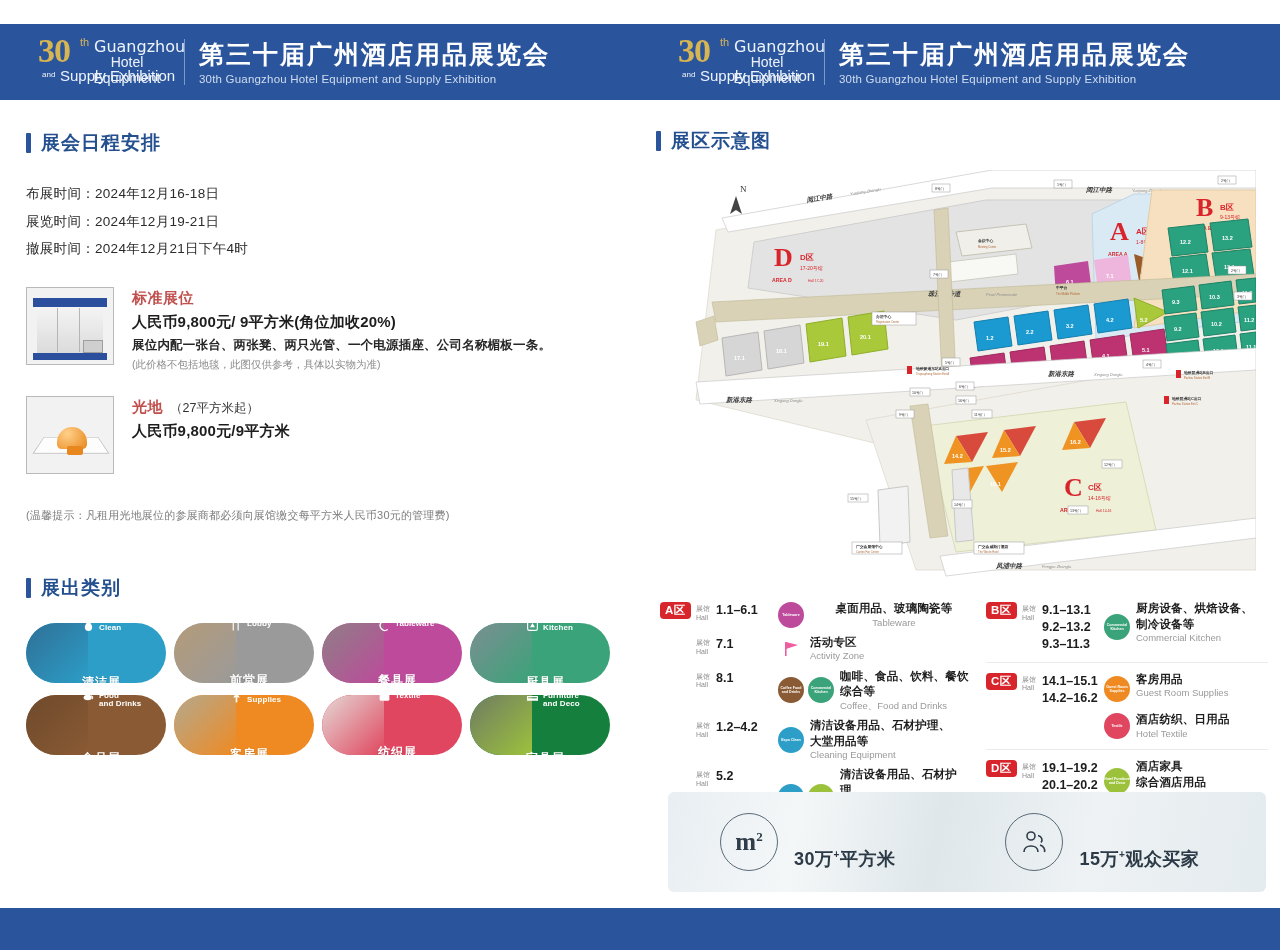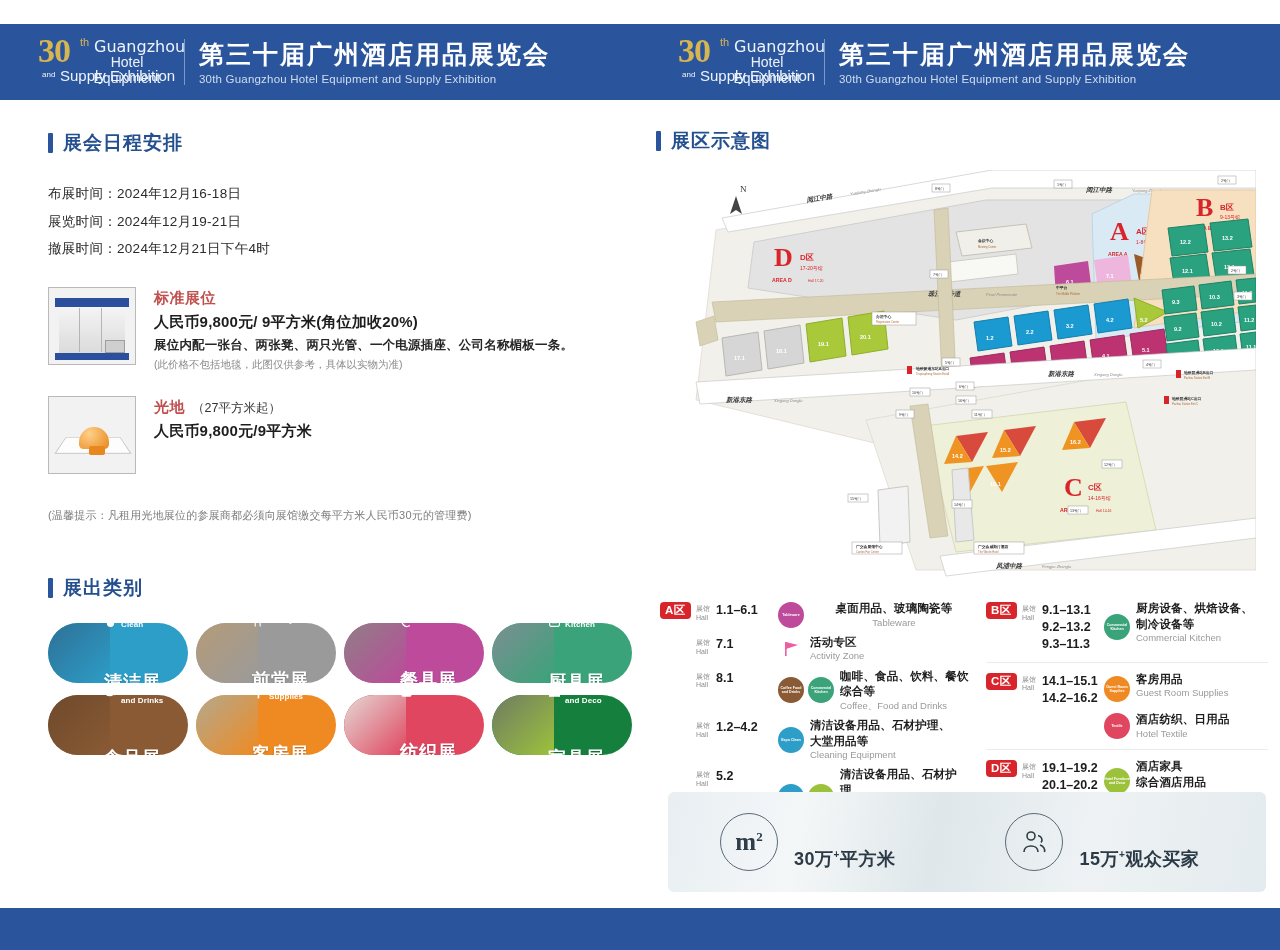--- a/index.html
+++ b/index.html
@@ -32,21 +32,21 @@
   .logo-div { width:1px; height:46px; background:#7d99c8; margin:0 14px 0 6px; flex:0 0 auto; }
   .title-cn { color:#ffffff; font-size:25px; font-weight:700; letter-spacing:2px; line-height:1.25; }
   .title-en { color:#cfdcf0; font-size:11.5px; letter-spacing:.2px; margin-top:3px; }
 
   
   .sec-head { display:flex; align-items:center; }
   .sec-bar { width:5px; height:20px; background:#2a559c; margin-right:10px; border-radius:1px; }
   .sec-title { font-size:19px; font-weight:700; color:#24508f; letter-spacing:1px; }
 
   
-  .left { position:absolute; left:48px; top:130px; width:600px; }
+  .left { position:absolute; left:26px; top:130px; width:600px; }
 
   .schedule { margin-top:24px; }
   .schedule-row { font-size:13.5px; color:#2b2b2b; line-height:2.05; letter-spacing:.3px; }
 
   .fee-head { margin-top:44px; }
 
   .fee-item { display:flex; margin-top:24px; }
   .fee-thumb {
     width:88px; height:78px; flex:0 0 auto; border:1px solid #b9b9b9; background:#f2f2f2;
     position:relative; overflow:hidden;
@@ -82,21 +82,21 @@
     height:60px; border-radius:30px; position:relative; overflow:hidden;
     display:flex; align-items:center;
   }
   .cat-photo { position:absolute; left:0; top:0; width:62px; height:100%; }
   .cat-photo.round { border-radius:30px 0 0 30px; }
   .cat-right { position:absolute; left:56px; right:8px; top:0; bottom:0;
      display:flex; flex-direction:column; justify-content:center;gap:40px; }
   .cat-en { display:flex; align-items:center; gap:4px; margin-bottom:1px; }
   .cat-ico { width:13px; height:13px; flex:0 0 auto; }
   .cat-en-txt { color:#fff; font-size:8px; font-weight:700; line-height:1.08; letter-spacing:.1px; }
-  .cat-cn { color:#fff; font-size:18px; font-weight:700; letter-spacing:1px; text-shadow:0 1px 2px rgba(0,0,0,.22); }
+  .cat-cn { color:#fff; font-size:12px; font-weight:700; letter-spacing:1px; text-shadow:0 1px 2px rgba(0,0,0,.22); }
 
   
   .right { position:absolute; left:656px; top:128px; width:600px; }
   .map-wrap { margin-top:16px; width:600px; height:410px; position:relative; background:#ffffff; }
 
   .map-svg { position:absolute; left:0; top:0; }
 
   
   .legend { position:absolute; left:660px; top:592px; width:610px; display:flex; gap:8px; }
   .legend-col { width:auto; }

